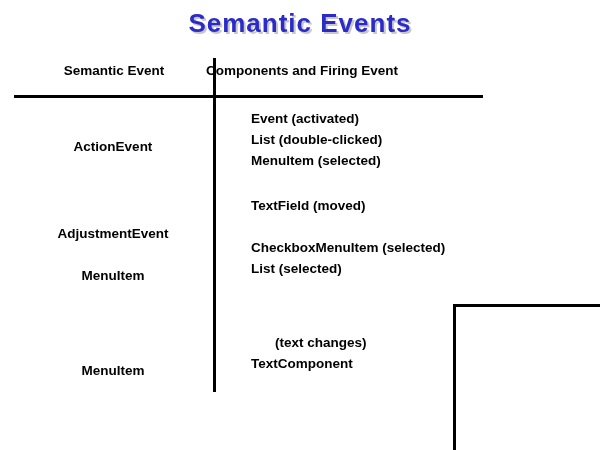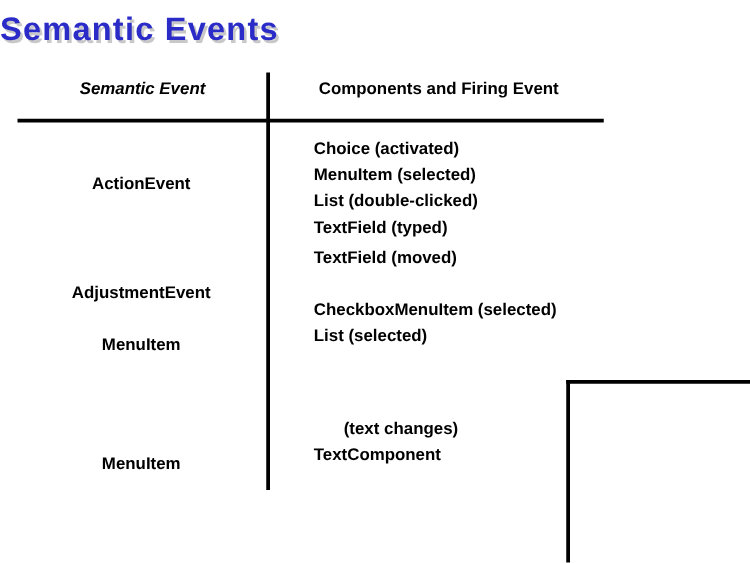--- a/index.html
+++ b/index.html
@@ -15,20 +15,21 @@
     font-family: "Liberation Sans", sans-serif;
     color: #000000;
   }
 
   
   #slide-title {
     position: absolute;
     left: 0;
     top: 8px;
     width: 600px;
+    text-align: center;
     font-size: 26px;
     font-weight: bold;
     letter-spacing: 1px;
     color: #2B2BC8;
     text-shadow: 2px 2px 0 #c8c8c8;
     white-space: nowrap;
   }
 
   
   #events-table {
@@ -40,22 +41,22 @@
   }
 
   
   .col-header {
     position: absolute;
     top: 7px;
     font-size: 13.5px;
     font-weight: bold;
     white-space: nowrap;
   }
-  #header-left  { left: 0px;   width: 200px; text-align: center; font-style: italic; }
-  #header-right { left: 204px; width: 266px; text-align: center; }
+  #header-left  { left: 0px;   width: 200px; text-align: center; }
+  #header-right { left: 192px; width: 266px; text-align: left; }
 
   
   #header-rule {
     position: absolute;
     left: 0;
     top: 39px;
     width: 469px;
     height: 3px;
     background: #000000;
   }
@@ -136,24 +137,23 @@
   <div class="col-header" id="header-left">Semantic Event</div>
 
   <div class="col-header" id="header-right">Components and Firing Event</div>
 
   <div id="header-rule"></div>
   <div id="column-divider"></div>
 
   <div class="event-row" id="row-0">
     <div class="event-name">ActionEvent</div>
     <div class="event-components">
-      <div class="component-line">Choice (activated)</div>
+      <div class="component-line">Event (activated)</div>
+      <div class="component-line">List (double-clicked)</div>
       <div class="component-line">MenuItem (selected)</div>
-      <div class="component-line">List (double-clicked)</div>
-      <div class="component-line">TextField (typed)</div>
     </div>
   </div>
 
   <div class="event-row" id="row-1">
     <div class="event-name">AdjustmentEvent</div>
     <div class="event-components">
       <div class="component-line">TextField (moved)</div>
     </div>
   </div>
 

